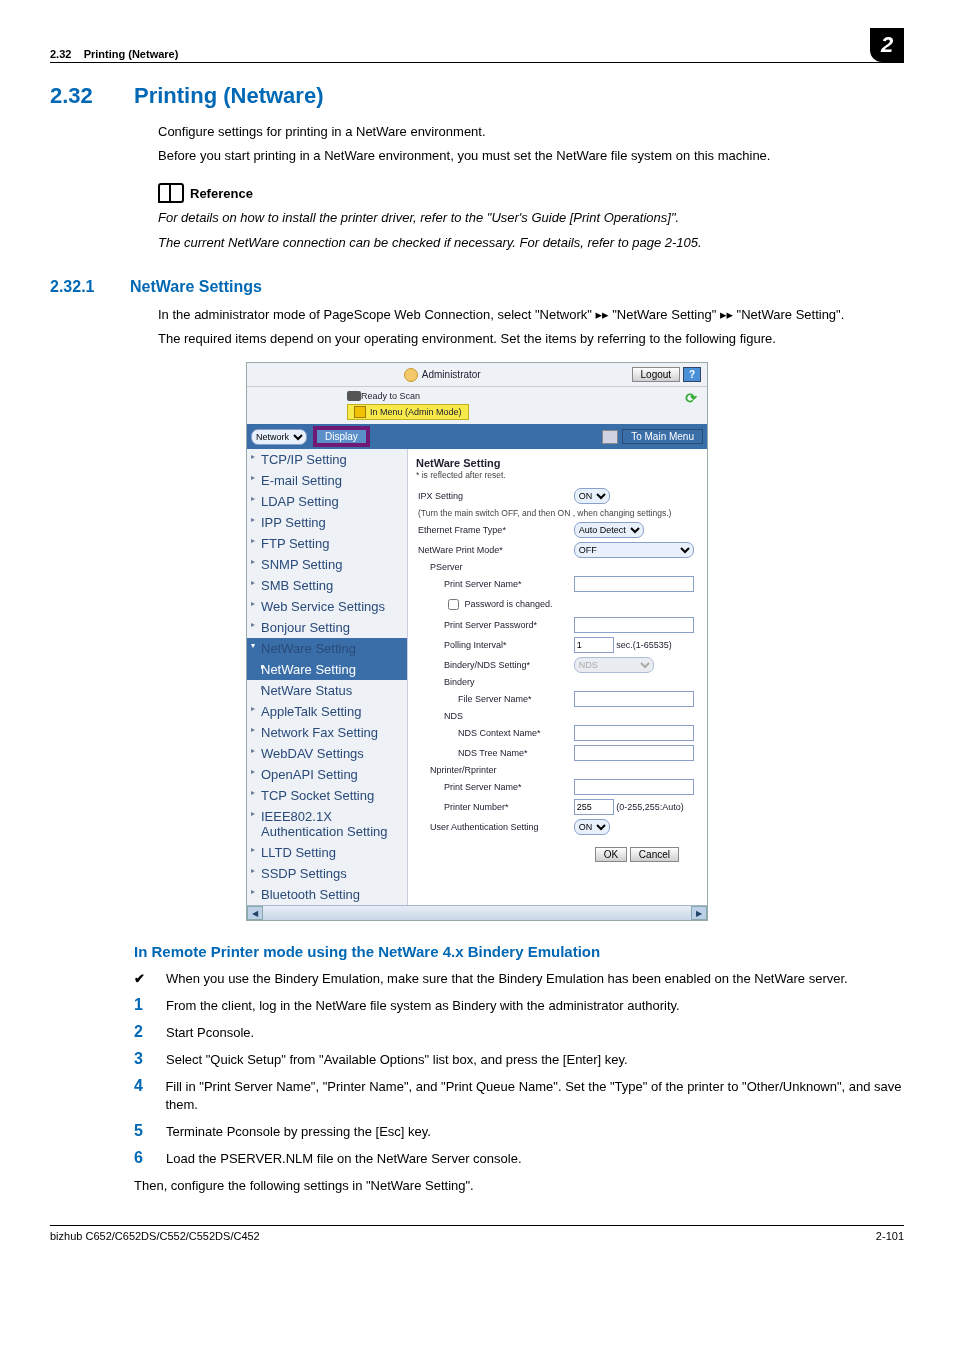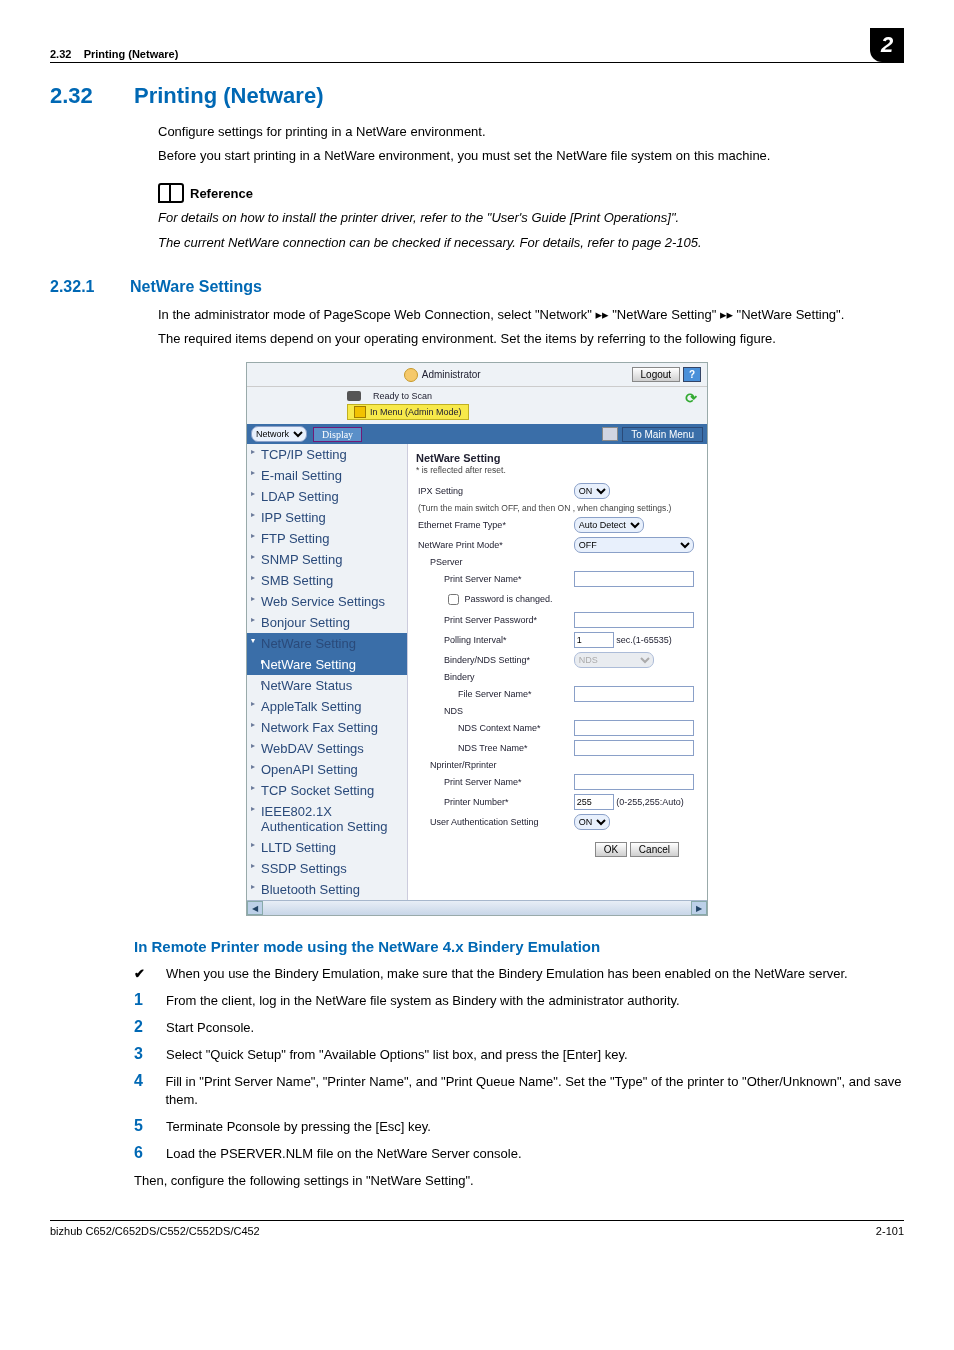--- a/index.html
+++ b/index.html
@@ -98,39 +98,39 @@
     padding: 1px 8px;
     font-size: 10px;
     cursor: pointer;
     text-align: right;
   }
   .help-btn { background:#4a90d9; color:#fff; border-color:#346; font-weight:bold; padding:1px 5px;}
   .ss-status {
     background:#eef2f6;
     padding: 4px 6px 4px 100px;
   }
-  .tag-ready { display:flex; align-items:center; gap:12px; font-size:9px; margin-bottom:3px;}
+  .tag-ready { display:flex; align-items:center; gap:0; font-size:9px; margin-bottom:3px;}
   .printer-icon { width:14px; height:10px; background:#555; border-radius:2px; }
   .tag-menu {
     background:#f7e94a; border:1px solid #c0b020; padding:1px 6px; font-size:9px;
     display:inline-flex; align-items:center; gap:4px;
   }
   .warn-icon { width:10px;height:10px;background:#f2c200;border:1px solid #a07c00; }
   .refresh-icon { float:right; color:#33aa33; font-weight:bold; font-size:14px; margin-top:-14px; margin-right:4px;}
   .ss-bar {
     background:#3a6ea8; color:#fff;
     display:flex; align-items:center;
     padding:2px 4px;
   }
   .ss-bar select {
     font-size:10px; background:#fff; color:#000; border:1px solid #7aa0cc;
   }
   .ss-bar .disp {
-    margin-left:6px; background:#5a8fc8; border:1px solid #701a75; color:#fff;
-    padding:1px 8px; font-size:10px; cursor:pointer;font-family:Liberation Serif, serif;
+    margin-left:6px; background:#5a8fc8; border:4px solid #701a75; color:#fff;
+    padding:1px 8px; font-size:10px; cursor:pointer;
   }
   .ss-bar .spacer { flex:1; }
   .ss-body { display:flex; min-height: 380px; }
   .nav {
     width: 160px;
     background:#eef2f6;
     border-right:1px solid #ccd;
   }
   .nav a, .nav div.item {
     display:block; padding:3px 8px 3px 14px; color:#2a4a7a; text-decoration:none;

